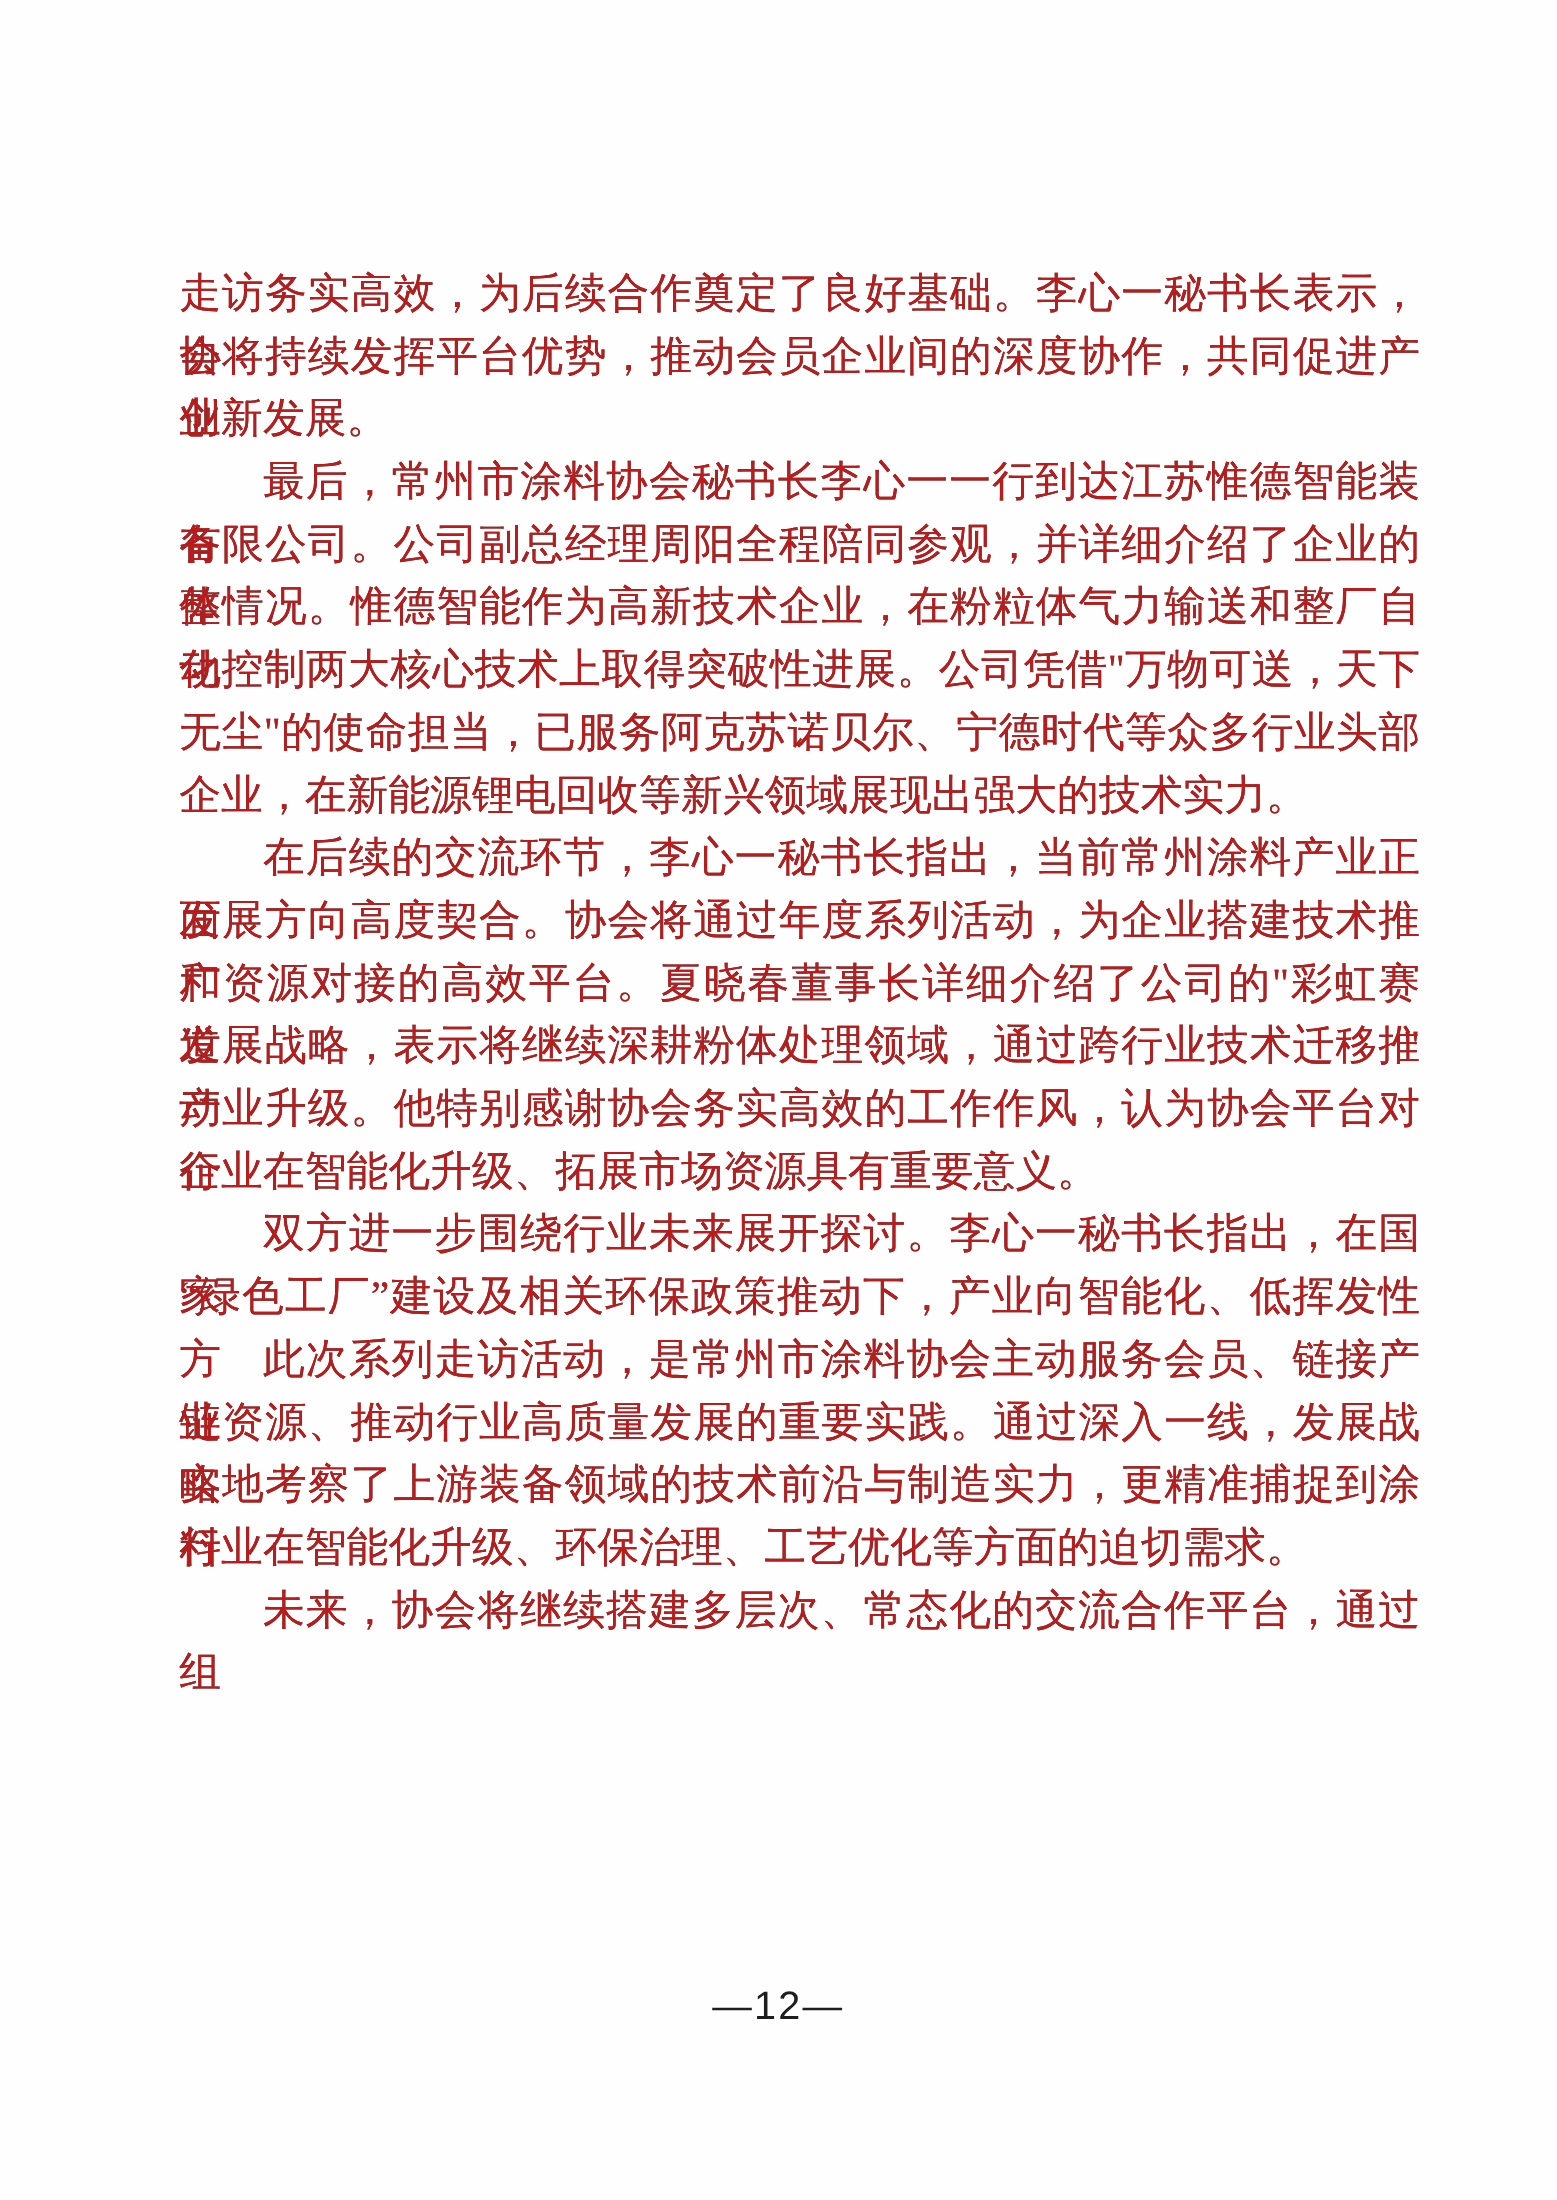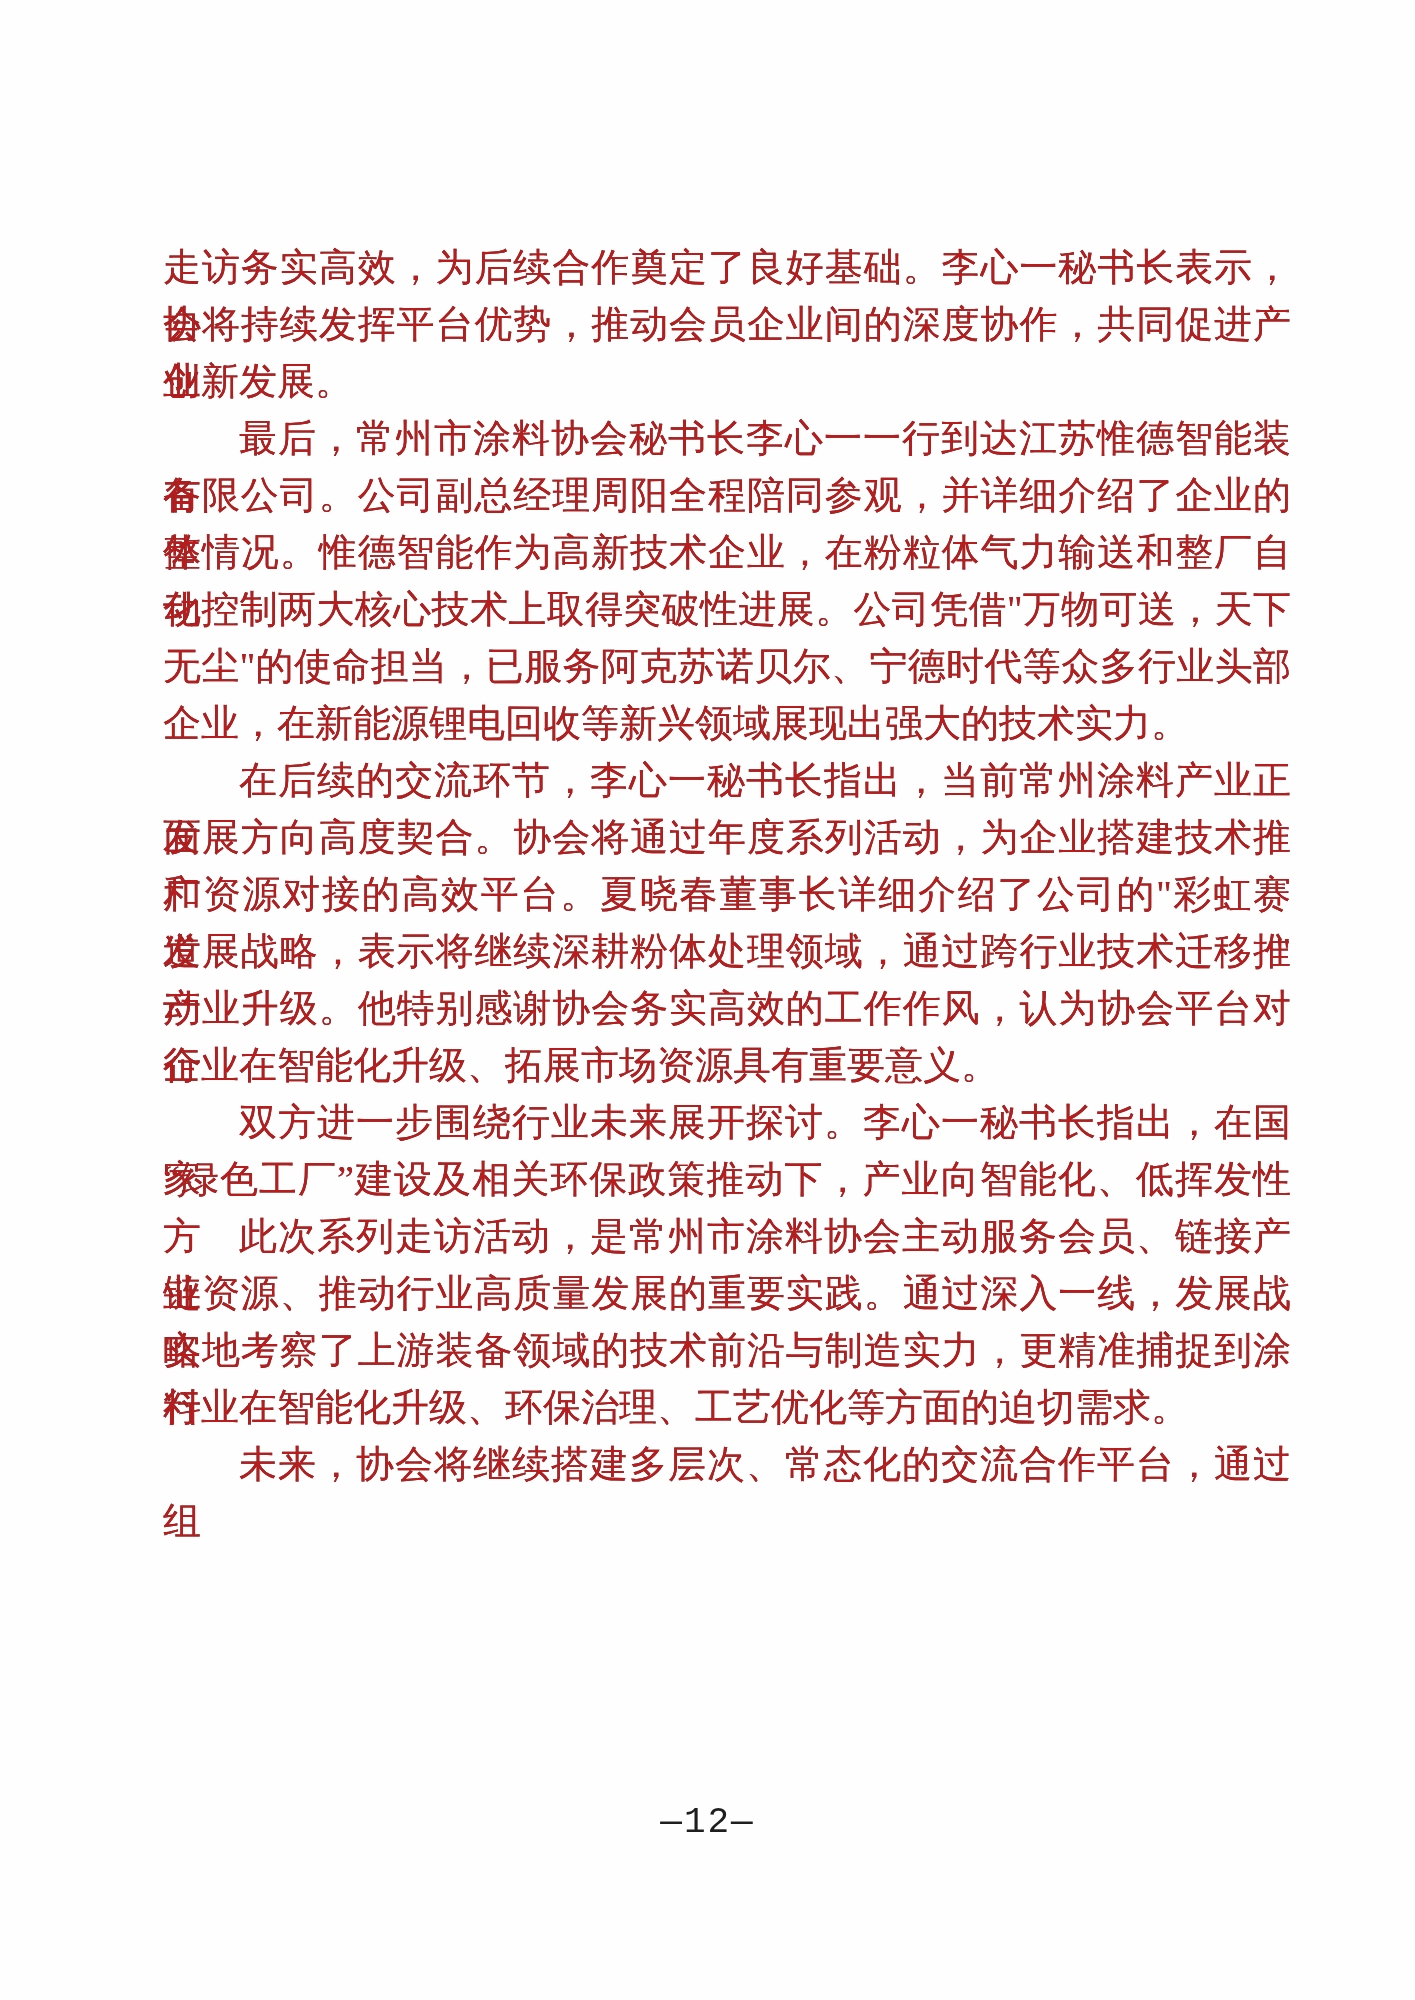--- a/index.html
+++ b/index.html
@@ -42,21 +42,21 @@
     position: absolute;
     left: 0;
     top: 1802px;
     width: 100%;
     text-align: center;
   }
   .page-number {
     font-size: 36px;
     color: #1e1e1e;
     letter-spacing: 2px;
-    font-family: Liberation Mono, monospace;
+    font-family: Liberation Sans, sans-serif;
   }
 </style>
 </head>
 <body>
 
 <div class="page">
   <div class="body-text">
     <div class="line">走访务实高效，为后续合作奠定了良好基础。李心一秘书长表示，协</div>
     <div class="line">会将持续发挥平台优势，推动会员企业间的深度协作，共同促进产业</div>
     <div class="line para-end">创新发展。</div>

